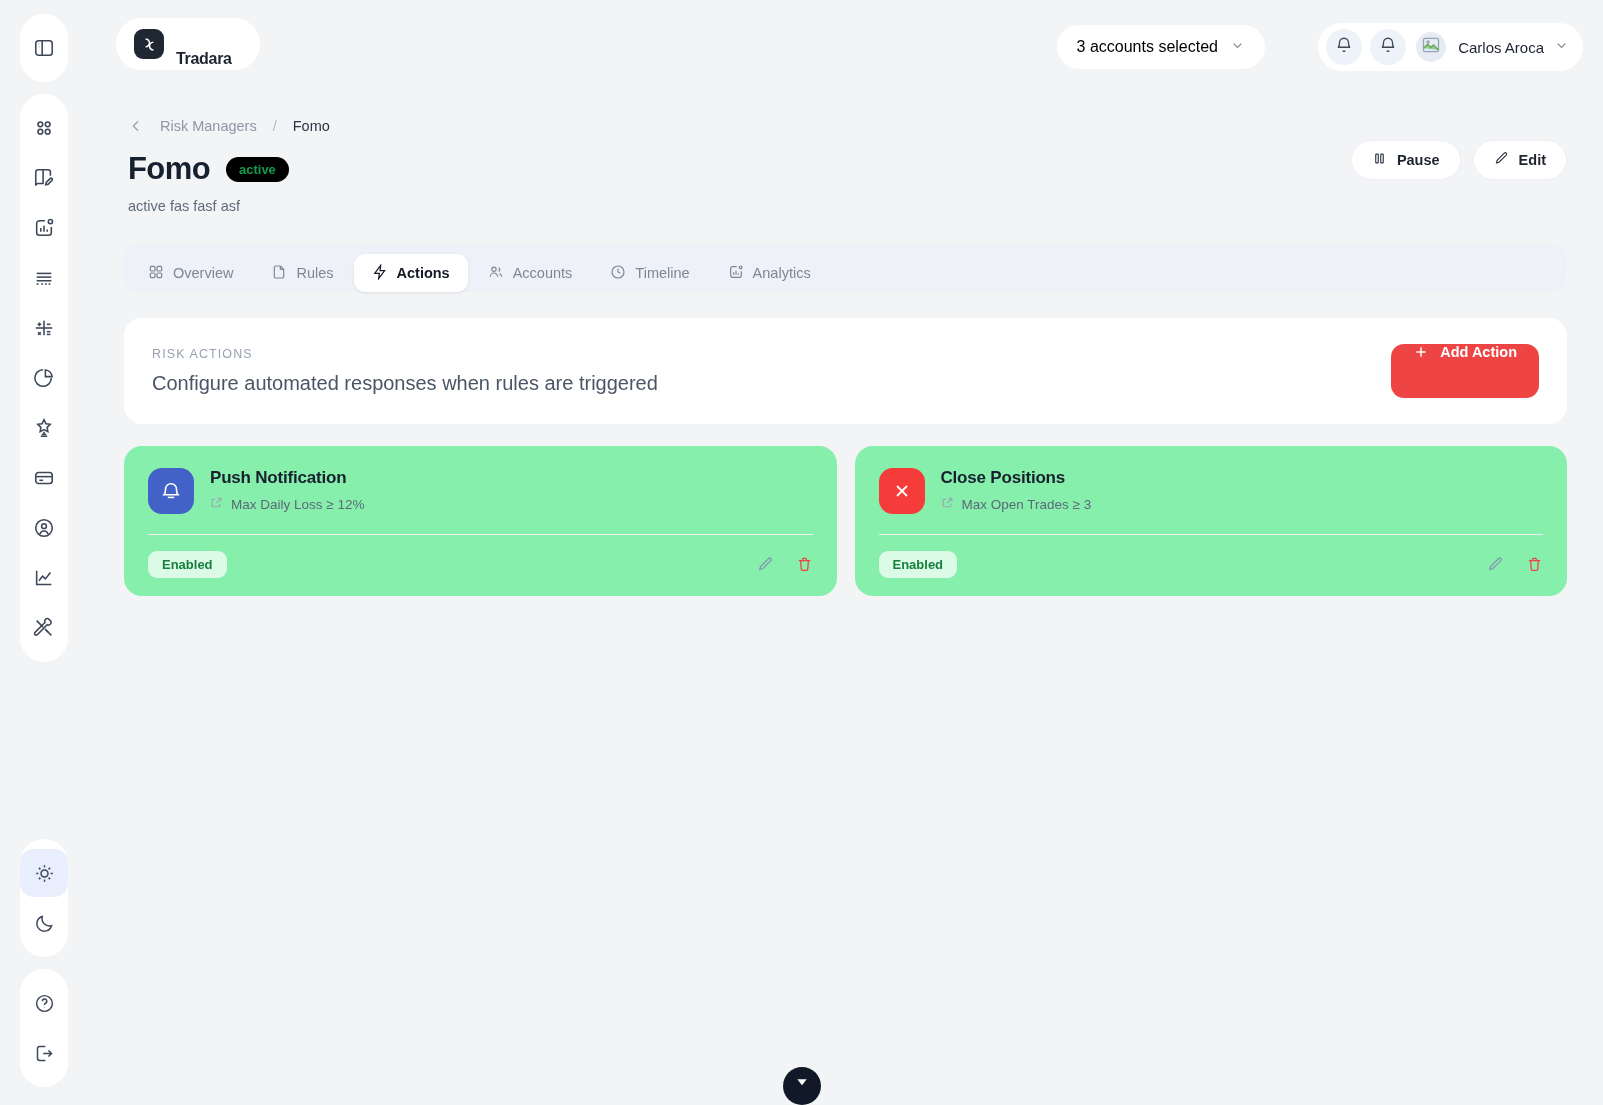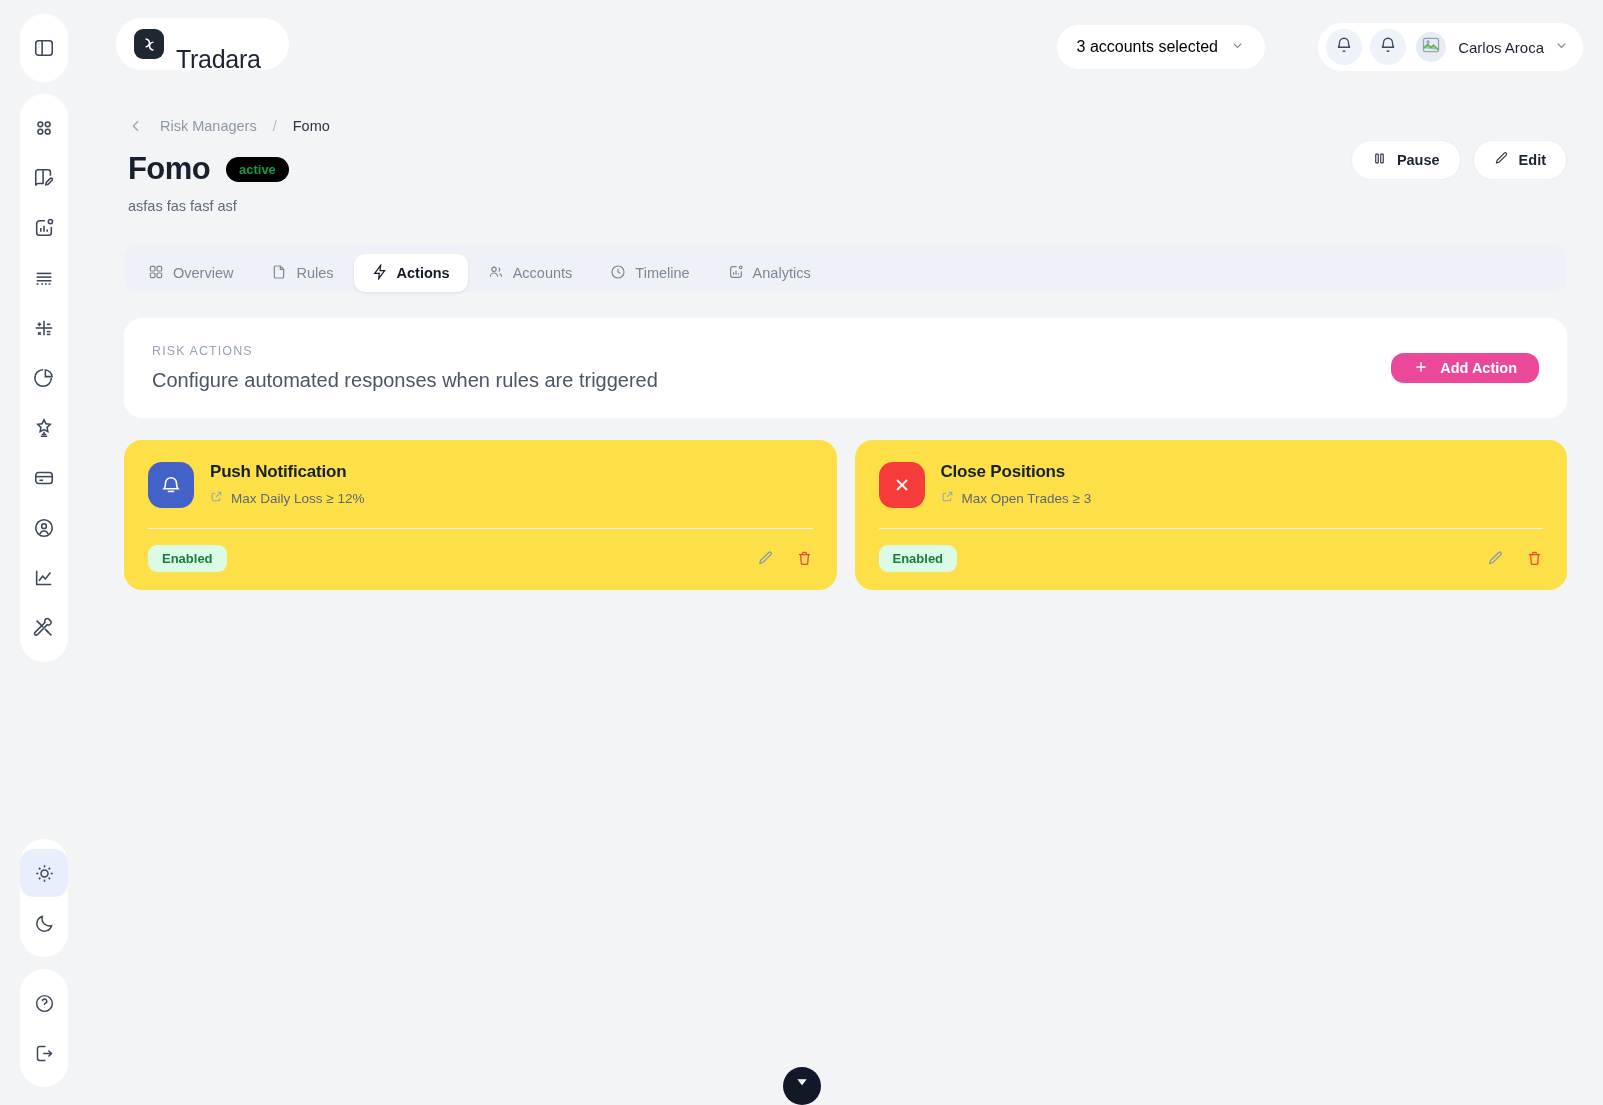--- a/index.html
+++ b/index.html
@@ -49,21 +49,21 @@
     display: flex; align-items: center; gap: 12px;
     padding: 0 28px 0 18px;
   }
   .brand-logo {
     width: 30px; height: 30px; border-radius: 9px;
     background: #1f2733;
     display: flex; align-items: center; justify-content: center;
     flex: none;
   }
   .brand-name {
-    font-size: 25px; font-weight: 400; color: #1d2430; letter-spacing: -0.3px; margin-top: 30px;
+    font-size: 16px; font-weight: 700; color: #1d2430; letter-spacing: -0.3px; margin-top: 30px;
   }
 
   .accounts-pill {
     position: absolute; right: 338px; top: 25px;
     height: 44px;
     background: #fff; border-radius: 22px;
     display: flex; align-items: center; gap: 12px;
     padding: 0 20px;
     cursor: pointer;
   }
@@ -161,35 +161,35 @@
     border-radius: 18px;
     padding: 26px 28px;
     display: flex; align-items: center; justify-content: space-between;
   }
   .panel-eyebrow {
     font-size: 12.5px; font-weight: 400; letter-spacing: 1.1px;
     color: #98a2b3; text-transform: uppercase;
   }
   .panel-desc { margin-top: 11px; font-size: 20px; color: #4b5565; }
   .btn-dark {
-    height: 30px; background: #ec4899; color: #fff;
+    height: 54px; background: #ef4444; color: #fff;
     border-radius: 13px;
-    display: flex; align-items: center; gap: 11px;
+    display: flex; gap: 11px;
     padding: 0 22px;
     font-size: 14.5px; font-weight: 700;
     cursor: pointer;
   }
 
   
   .cards {
     margin-top: 22px;
     display: grid; grid-template-columns: 1fr 1fr; gap: 18px;
   }
   .card {
-    background: #fde047; border-radius: 18px;
+    background: #86efac; border-radius: 18px;
     padding: 22px 24px 18px 24px;
   }
   .card-head { display: flex; align-items: flex-start; gap: 16px; }
   .card-icon {
     width: 46px; height: 46px; border-radius: 14px;
     display: flex; align-items: center; justify-content: center;
     flex: none; color: #fff;
   }
   .card-title { font-size: 17px; font-weight: 700; color: #16202e; letter-spacing: -0.2px; }
   .card-rule {
@@ -466,21 +466,21 @@
     </span>
     <span class="bc-link">Risk Managers</span>
     <span class="bc-sep">/</span>
     <span class="bc-current">Fomo</span>
   </div>
 
   <div class="title-row">
     <span class="page-title">Fomo</span>
     <span class="badge-active">active</span>
   </div>
-  <div class="subtitle">asfas fas fasf asf</div>
+  <div class="subtitle">active fas fasf asf</div>
 
   <div class="header-actions">
     <div class="btn-light">
       <span>
         <svg width="15" height="15" viewBox="0 0 24 24" fill="none" stroke="currentColor" stroke-width="1.8">
           <rect x="6" y="5" width="4" height="14" rx="1"></rect>
             <rect x="14" y="5" width="4" height="14" rx="1"></rect>
         </svg>
       </span>
       <span>Pause</span>

